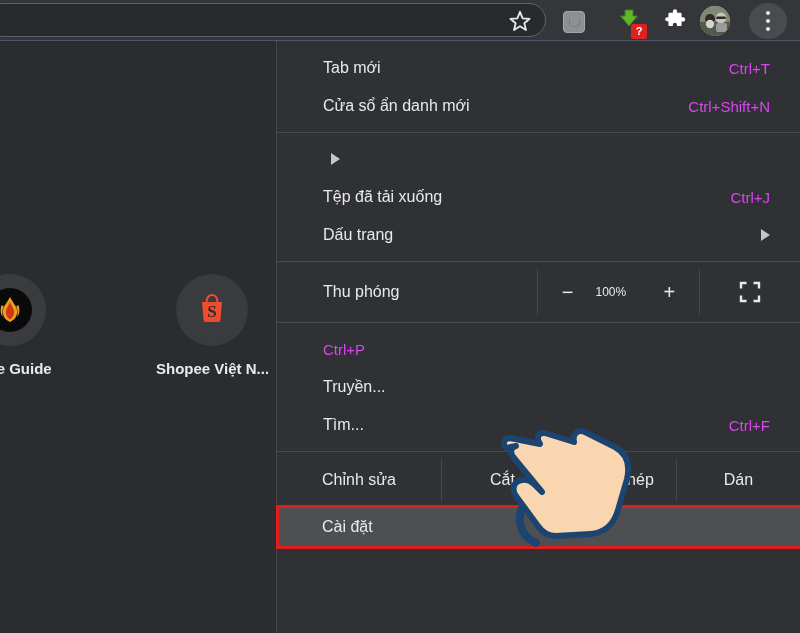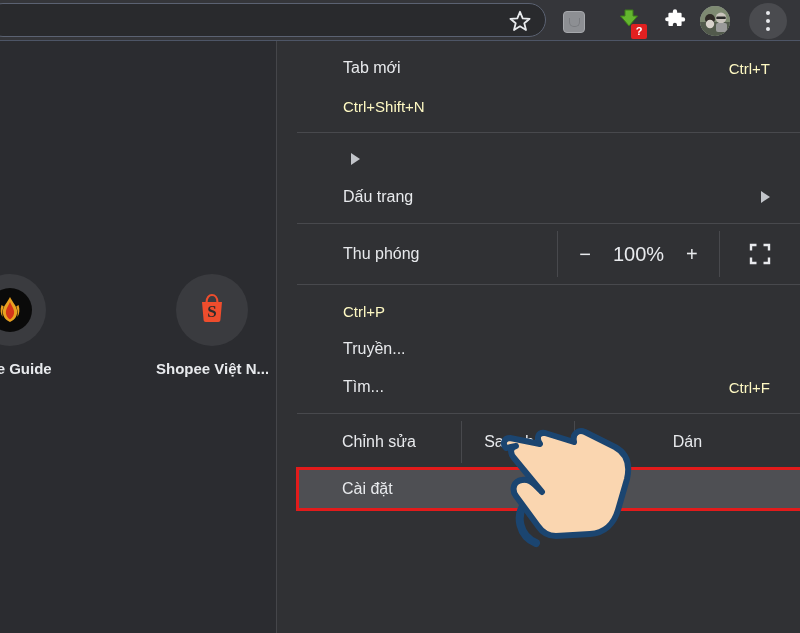--- a/index.html
+++ b/index.html
@@ -121,32 +121,31 @@
   
   #chrome-menu {
     position: absolute;
     left: 276px; top: 41px;
     width: 524px; height: 592px;
     background: #303134;
     border-left: 1px solid #45464a;
     box-sizing: border-box;
     color: #e8eaed;
     font-size: 16px;
-    padding-left: 20px;
   }
   .mi {
     position: relative;
     height: 38px;
     display: flex; align-items: center;
     padding-left: 46px; padding-right: 30px;
     box-sizing: border-box;
   }
   .mi-label { flex: 1 1 auto; white-space: nowrap; }
   .mi-accel {
-    color: #fef9c3;
+    color: #d946ef;
     font-size: 15px;
     white-space: nowrap;
   }
   .mi-arrow {
     width: 0; height: 0;
     border-top: 6px solid transparent;
     border-bottom: 6px solid transparent;
     border-left: 9px solid #c2c5ca;
     margin-left: 8px;
   }
@@ -169,21 +168,21 @@
   }
   #zoom-row .zctrl {
     flex: 0 0 163px;
     display: flex; align-items: center; justify-content: center;
     gap: 22px;
     border-left: 1px solid #48494d;
     border-right: 1px solid #48494d;
     box-sizing: border-box;
   }
   #zoom-row .zbtn { font-size: 20px; color: #e8eaed; line-height: 1; }
-  #zoom-row .zval { font-size: 20px; color: #e8eaed; min-width: 46px; text-align: left; }
+  #zoom-row .zval { font-size: 12px; color: #e8eaed; min-width: 46px; text-align: left; }
   #zoom-row .zfs {
     flex: 1 1 auto;
     display: flex; align-items: center; justify-content: center;
   }
 
   
   #edit-row {
     height: 42px;
     display: flex; align-items: stretch;
   }
@@ -304,27 +303,32 @@
 
   <div id="chrome-menu">
 
     <div style="height:8px"></div>
 
     <div class="mi">
       <span class="mi-label">Tab mới</span>
       <span class="mi-accel">Ctrl+T</span>
     </div>
     <div class="mi">
+      <span class="mi-label">Cửa sổ ẩn danh mới</span>
       <span class="mi-accel">Ctrl+Shift+N</span>
     </div>
 
     <div class="separator"></div>
 
     <div class="mi">
       <span class="mi-arrow"></span>
+    </div>
+    <div class="mi">
+      <span class="mi-label">Tệp đã tải xuống</span>
+      <span class="mi-accel">Ctrl+J</span>
     </div>
     <div class="mi">
       <span class="mi-label">Dấu trang</span>
       <span class="mi-arrow"></span>
     </div>
 
     <div class="separator"></div>
 
     <div id="zoom-row">
       <div class="zl">Thu phóng</div>
@@ -354,20 +358,21 @@
     </div>
     <div class="mi">
       <span class="mi-label">Tìm...</span>
       <span class="mi-accel">Ctrl+F</span>
     </div>
 
     <div class="separator"></div>
 
     <div id="edit-row">
       <div class="cell c0">Chỉnh sửa</div>
+      <div class="cell c1">Cắt</div>
       <div class="cell c2">Sao chép</div>
       <div class="cell c3">Dán</div>
     </div>
 
     <div style="height:4px"></div>
 
     <div id="settings-item">
       <span class="mi-label">Cài đặt</span>
     </div>
 

